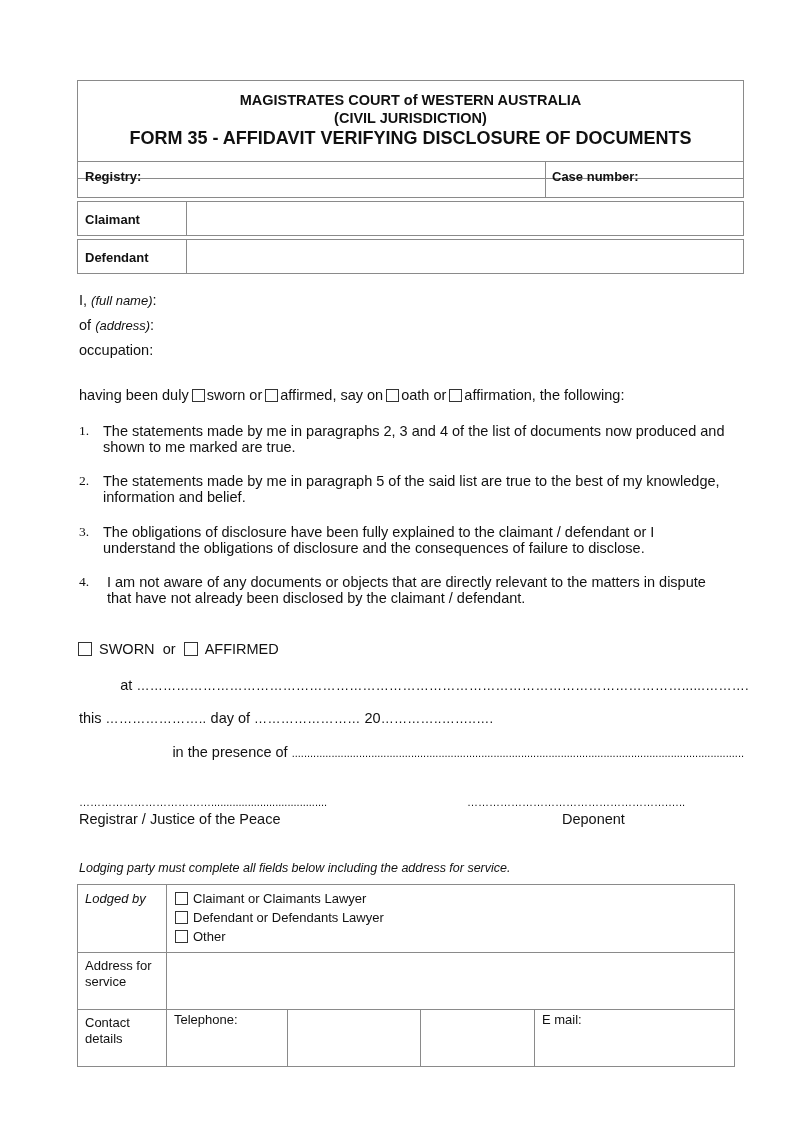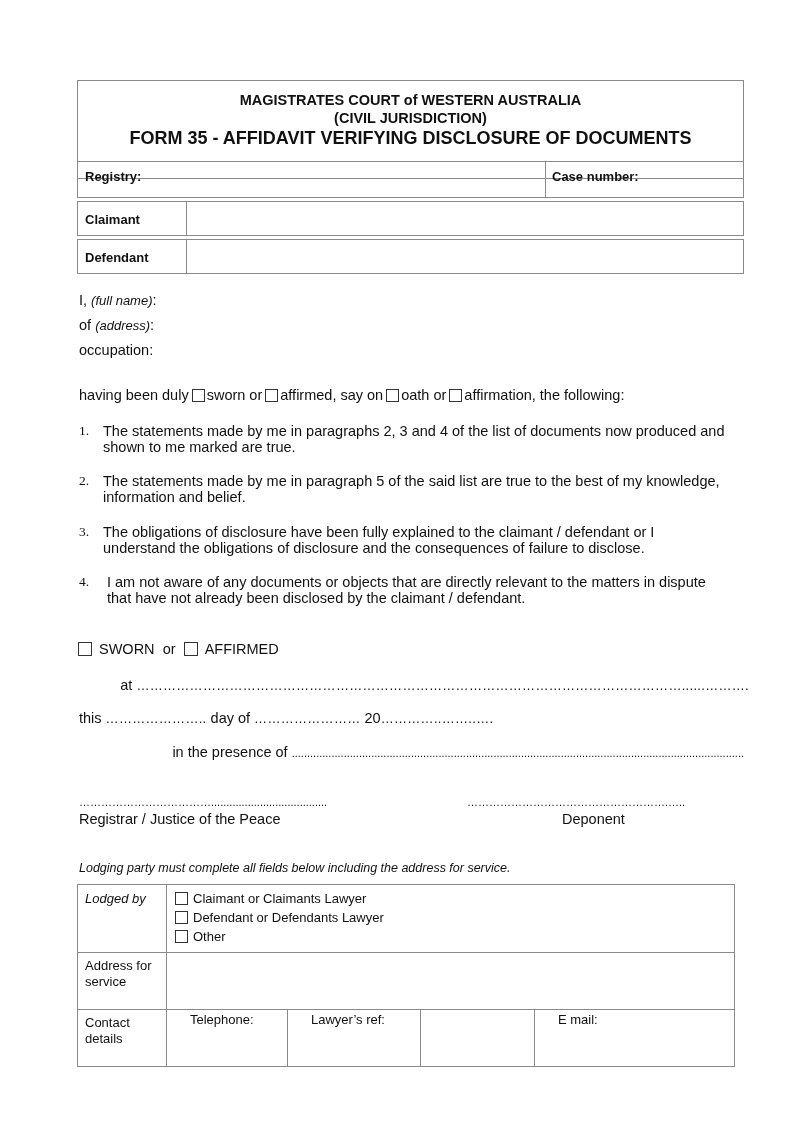--- a/index.html
+++ b/index.html
@@ -40,21 +40,21 @@
 
     .dots { font-size: 13px; letter-spacing: 0.3px; }
 
     
     #lodge { left: 77px; top: 884px; width: 658px; height: 183px; border: 1px solid #8a8a8a; box-sizing: border-box; position: absolute; }
     #lodge .hline { position: absolute; left: 0; right: 0; border-top: 1px solid #8a8a8a; }
     #lodge .vline { position: absolute; border-left: 1px solid #8a8a8a; }
     #lodge .lab { position: absolute; font-size: 13px; line-height: 16px; }
     #lodge .opt { position: absolute; left: 97px; font-size: 13px; }
     #lodge .opt .cb { margin-left: 0; margin-right: 5px; }
-    .cell { position: absolute; font-size: 13px; margin-left: 16px; }
+    .cell { position: absolute; font-size: 13px; }
   </style>
 </head>
 <body>
 
 <div id="hdr" class="box">
   <div class="t1">MAGISTRATES COURT of WESTERN AUSTRALIA</div>
   <div class="t2">(CIVIL JURISDICTION)</div>
   <div class="t3">FORM 35 - AFFIDAVIT VERIFYING DISCLOSURE OF DOCUMENTS</div>
 </div>
 
@@ -167,19 +167,16 @@
     <div>Contact</div>
     <div>details</div>
   </div>
   <div class="vline" style="left:209px;top:124px;bottom:0;"></div>
   <div class="vline" style="left:342px;top:124px;bottom:0;"></div>
   <div class="vline" style="left:456px;top:124px;bottom:0;"></div>
 
   <div class="cell" style="left:96px;top:127px;width:112px;height:54px;">
     <span>Telephone:</span>
   </div>
-  <div class="cell" style="left:217px;top:127px;width:124px;height:54px;">
-    <span>Lawyer’s ref:</span>
-  </div>
   <div class="cell" style="left:464px;top:127px;width:190px;height:54px;">
     <span>E mail:</span>
   </div>
 </div>
 
 </body></html>

